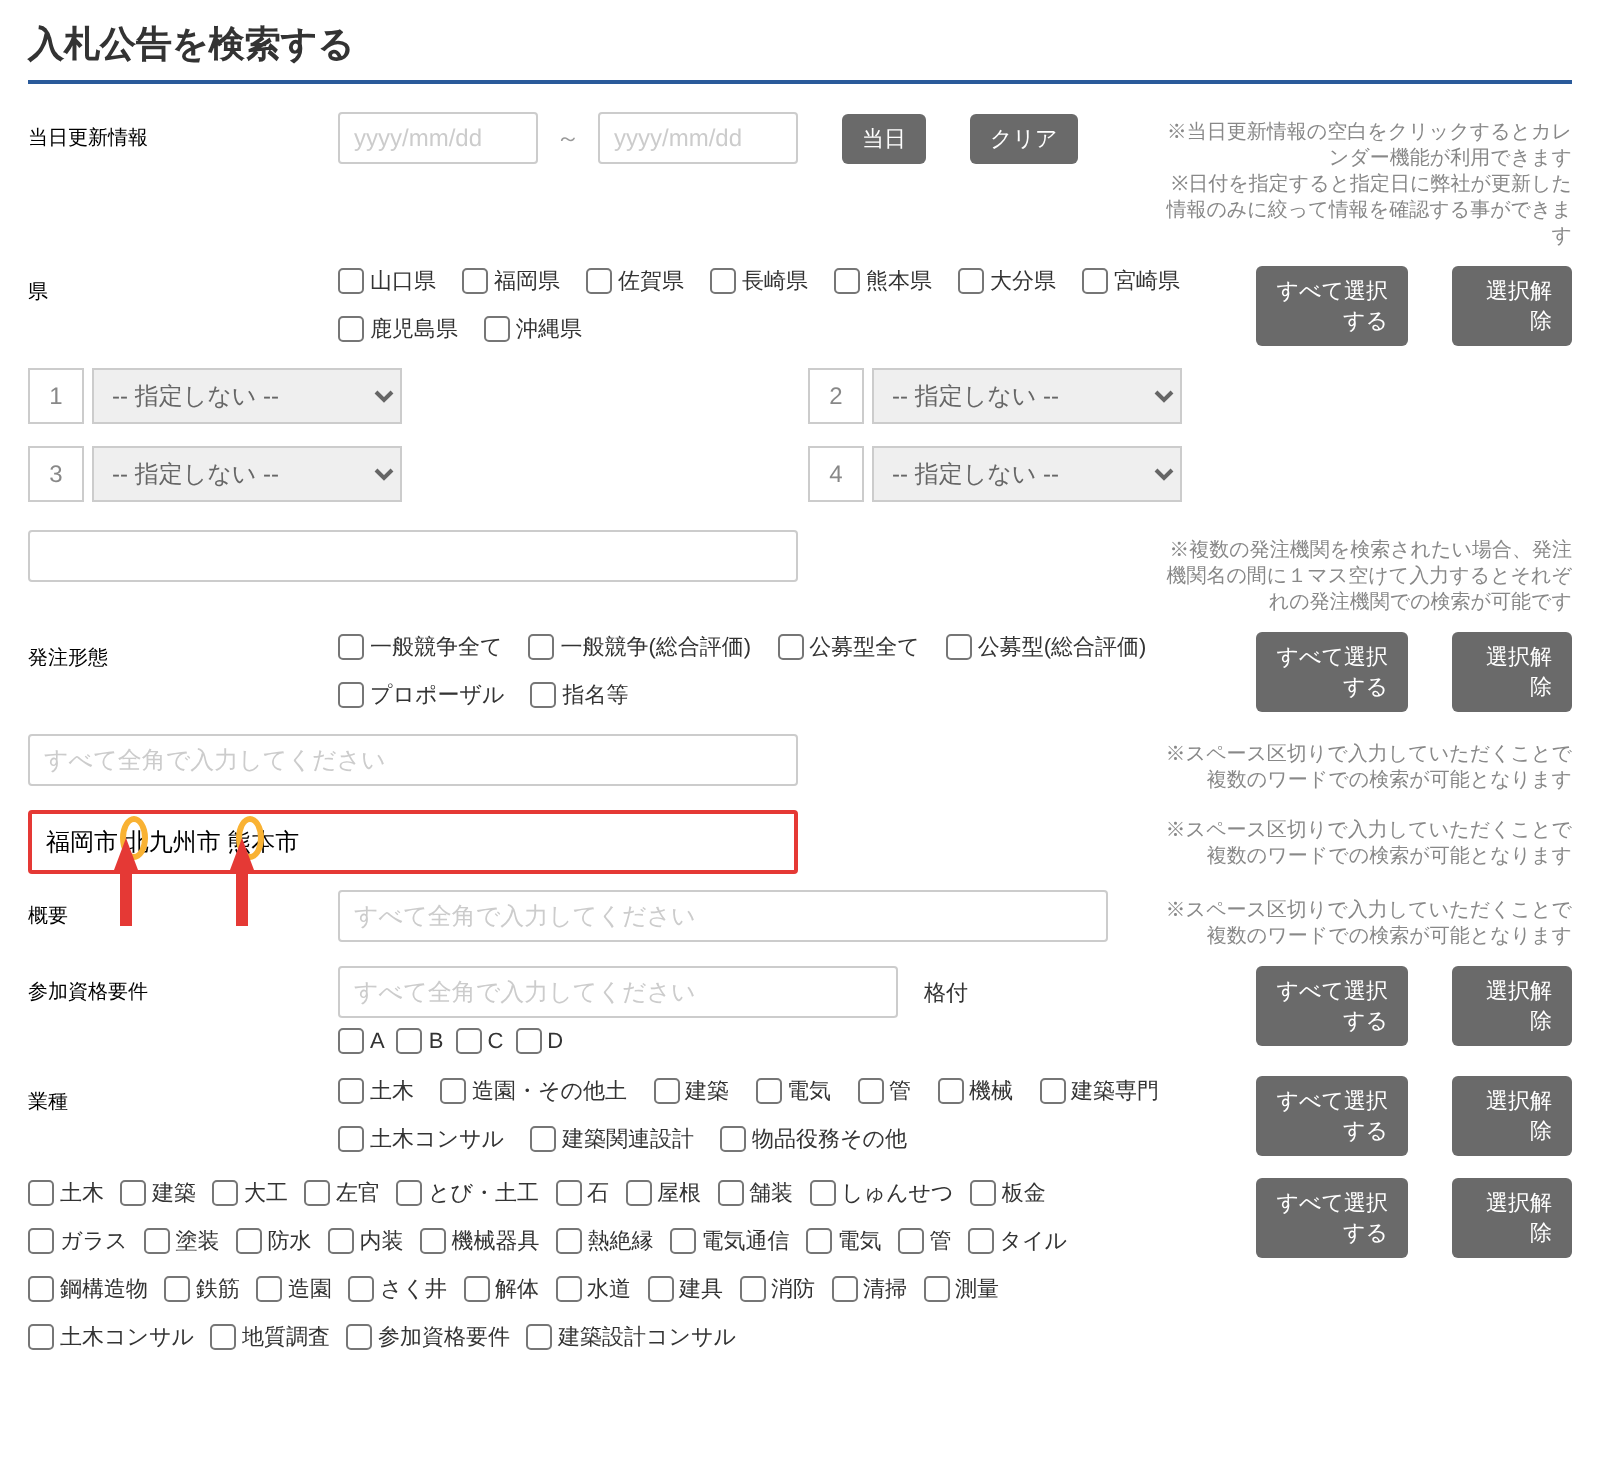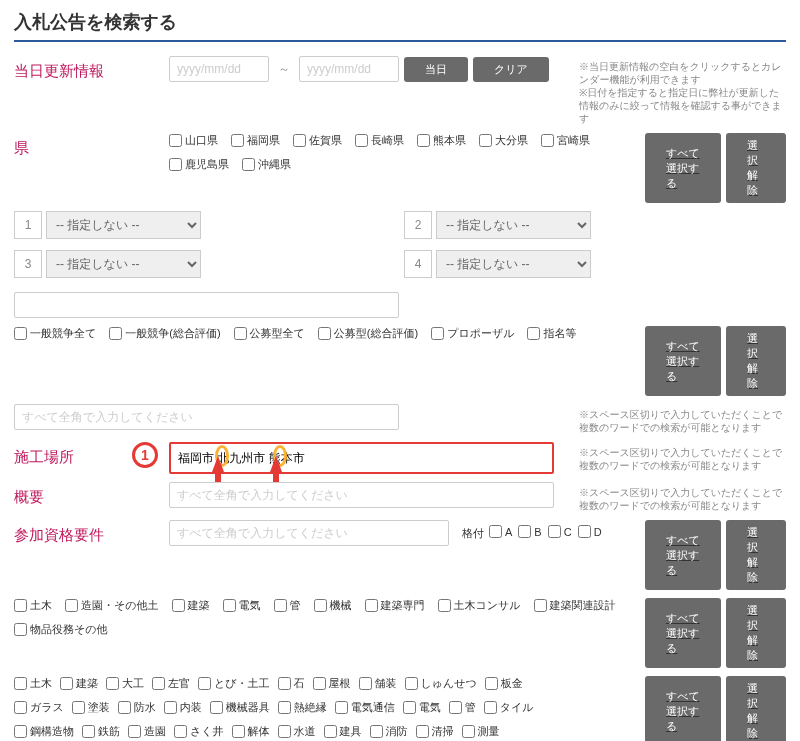--- a/index.html
+++ b/index.html
@@ -1,31 +1,31 @@
 <!DOCTYPE html>
 <html><head>
 <meta charset="utf-8">
 <style>
 * { box-sizing: border-box; margin: 0; padding: 0; }
 body { font-family: "Hiragino Kaku Gothic ProN", Meiryo, sans-serif; font-size: 12px; color: #333; background: #fff; padding: 10px 14px; width: 800px; }
 h1 { font-size: 18px; font-weight: bold; border-bottom: 2px solid #2a5a9a; padding-bottom: 6px; margin-bottom: 14px; }
 .row { display: flex; align-items: flex-start; margin-bottom: 8px; }
-.label { width: 155px; flex-shrink: 0; color: #be185d; font-size: 15px; padding-top: 6px; }
+.label { width: 155px; flex-shrink: 0; color: #000000; font-size: 10px; padding-top: 6px; }
 .content { flex: 1; display: flex; flex-wrap: wrap; align-items: center; gap: 5px; position: relative; }
-.note-col { width: 215px; flex-shrink: 0; font-size: 10px; color: #888; padding-left: 8px; padding-top: 4px; line-height: 1.3; }
+.note-col { width: 215px; flex-shrink: 0; font-size: 10px; color: #888; padding-left: 8px; padding-top: 4px; line-height: 1.3; text-align: right; }
 input[type=text] { border: 1px solid #ccc; padding: 5px 7px; font-size: 12px; border-radius: 2px; }
 input[type=text]::placeholder { color: #ccc; }
 .date-input { width: 100px; }
 .wide-input { width: 385px; }
 .tilde { color: #999; padding: 0 4px; }
-.btn { display: inline-block; padding: 5px 21px; border-radius: 3px; color: #fff; font-size: 11px; cursor: pointer; border: none; text-align: left; }
+.btn { display: inline-block; padding: 5px 10px; border-radius: 3px; color: #fff; font-size: 11px; cursor: pointer; border: none; text-align: right; margin-left: 17px; }
 .btn-dark { background: #6a6a6a; }
 .btn-select-all { background: #6a6a6a; width: 76px; }
 .btn-clear-sel { background: #6a6a6a; width: 60px; }
-.btn-group-right { display: flex; gap: 5px; margin-left: auto; text-decoration: underline; }
+.btn-group-right { display: flex; gap: 5px; margin-left: auto; }
 .cb-item { display: inline-flex; align-items: center; gap: 3px; margin-right: 8px; margin-bottom: 4px; font-size: 11px; }
 .cb-item input { margin: 0; }
 .numbox { border: 1px solid #ccc; width: 28px; height: 28px; display: inline-flex; align-items: center; justify-content: center; color: #888; font-size: 12px; margin-right: 4px; }
 select { border: 1px solid #ccc; padding: 5px; width: 155px; font-size: 12px; color: #666; }
 .sel-row { display: flex; width: 100%; gap: 8px; margin-bottom: 6px; }
 .sel-pair { display: flex; align-items: center; flex: 1; }
 .grade-box { display: inline-flex; align-items: center; gap: 3px; margin-right: 6px; font-size: 11px; }
 .highlight-border { border: 2px solid #e53935 !important; }
 .annotation-circle { display: inline-flex; width: 26px; height: 26px; border: 3px solid #e53935; border-radius: 50%; color: #e53935; font-weight: bold; align-items: center; justify-content: center; font-size: 14px; background: #fff; }
 .annotation-text { color: #e53935; font-weight: bold; font-size: 16px; }
@@ -123,23 +123,25 @@
           <select><option>-- 指定しない --</option></select>
         </div>
     </div>
   </div>
 </div>
 
 <div class="row">
   <div class="content">
       <input type="text" class="wide-input" style="">
     </div>
-</div>
-
-<div class="row">
+  <div class="note-col">※複数の発注機関を検索されたい場合、発注機関名の間に１マス空けて入力するとそれぞれの発注機関での検索が可能です</div>
+</div>
+
+<div class="row">
+  <div class="label">発注形態</div>
   <div class="content" id="bidtype-items">
       <label class="cb-item">
         <input type="checkbox" style="">
         <span>一般競争全て</span>
       </label>
       <label class="cb-item">
         <input type="checkbox" style="">
         <span>一般競争(総合評価)</span>
       </label>
       <label class="cb-item">
@@ -166,21 +168,20 @@
 </div>
 
 <div class="row">
   <div class="content">
       <input type="text" class="wide-input" placeholder="すべて全角で入力してください" style="">
     </div>
   <div class="note-col">※スペース区切りで入力していただくことで複数のワードでの検索が可能となります</div>
 </div>
 
 <div class="row rel">
-  <div class="label">施工場所</div>
   <div style="position:absolute;left:118px;top:0;"><span class="annotation-circle">1</span></div>
   <div class="content rel">
     <input type="text" class="wide-input highlight-border" style="padding: 7px;" value="福岡市 北九州市 熊本市">
     <span class="oval-mark" style="left:46px;top:3px;"></span>
     <span class="oval-mark" style="left:104px;top:3px;"></span>
     <div class="arrow-container" style="left:46px;top:28px;">
         <div class="arrow-stem"></div>
         <div class="arrow-down" style="transform:rotate(180deg);position:absolute;top:-14px;"></div>
       </div>
     <div class="arrow-container" style="left:104px;top:28px;">
@@ -206,20 +207,21 @@
     <span style="margin-left:8px;font-size:11px;">格付</span>
     <span id="grade-items"><span class="grade-box"><input type="checkbox" style="">A</span><span class="grade-box"><input type="checkbox" style="">B</span><span class="grade-box"><input type="checkbox" style="">C</span><span class="grade-box"><input type="checkbox" style="">D</span></span>
   </div>
   <div class="btn-group-right" style="padding-left:6px;">
     <button class="btn btn-select-all">すべて選択する</button>
     <button class="btn btn-clear-sel">選択解除</button>
   </div>
 </div>
 
 <div class="row">
+  <div class="label">業種</div>
   <div class="content" id="industry-items" style="flex-wrap:wrap;">
       <label class="cb-item">
         <input type="checkbox" style="">
         <span>土木</span>
       </label>
       <label class="cb-item">
         <input type="checkbox" style="">
         <span>造園・その他土</span>
       </label>
       <label class="cb-item">

